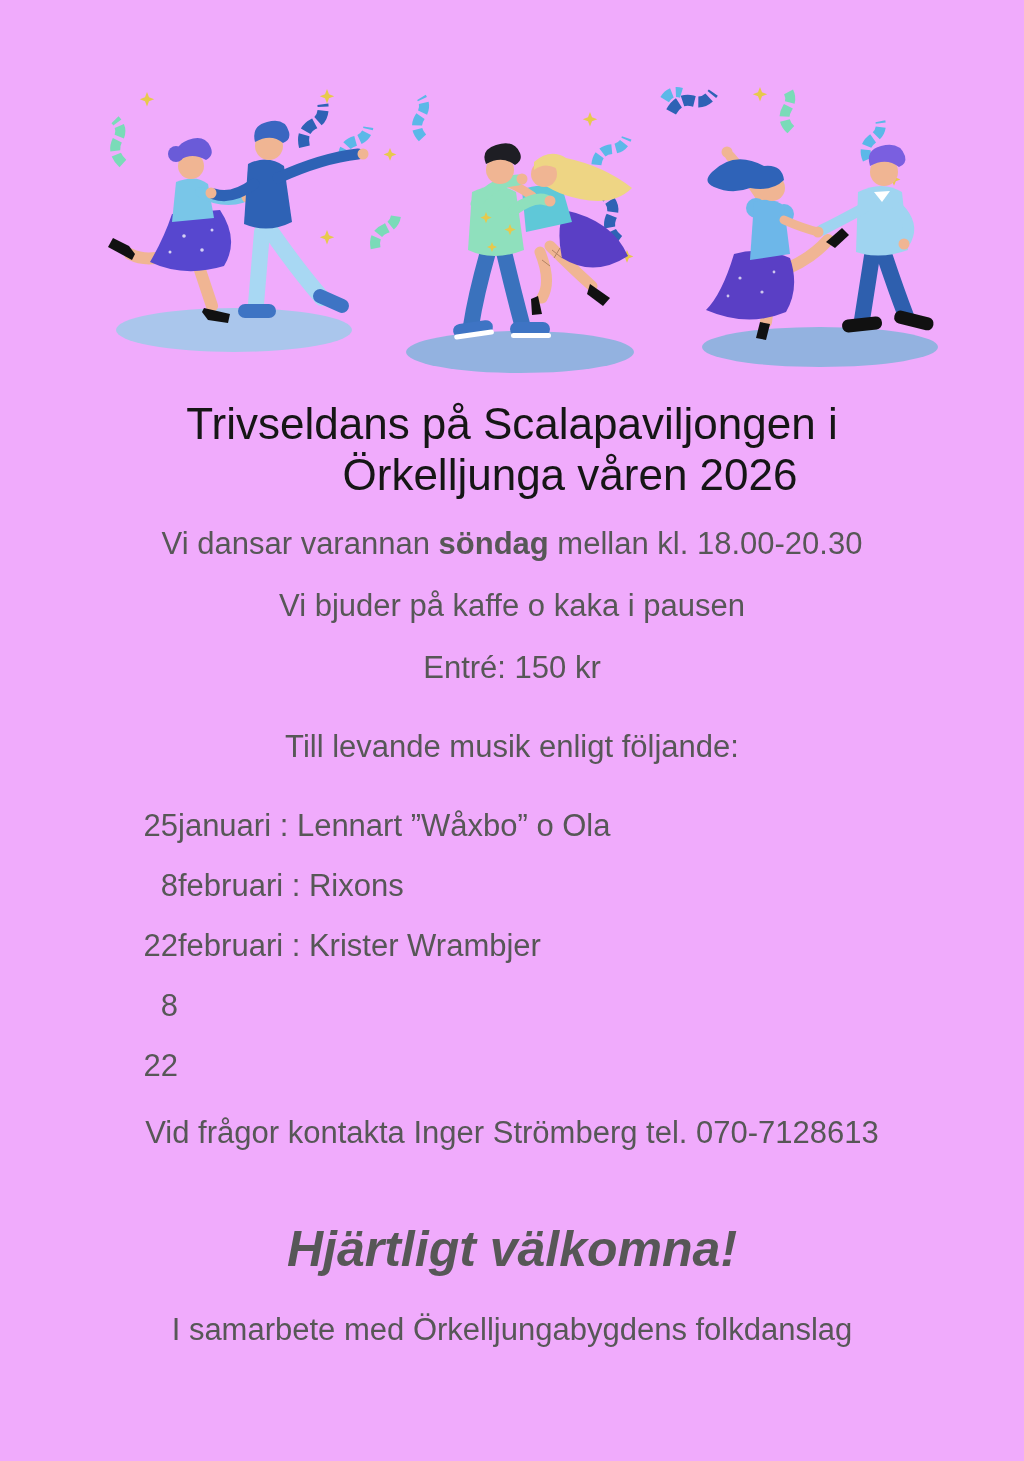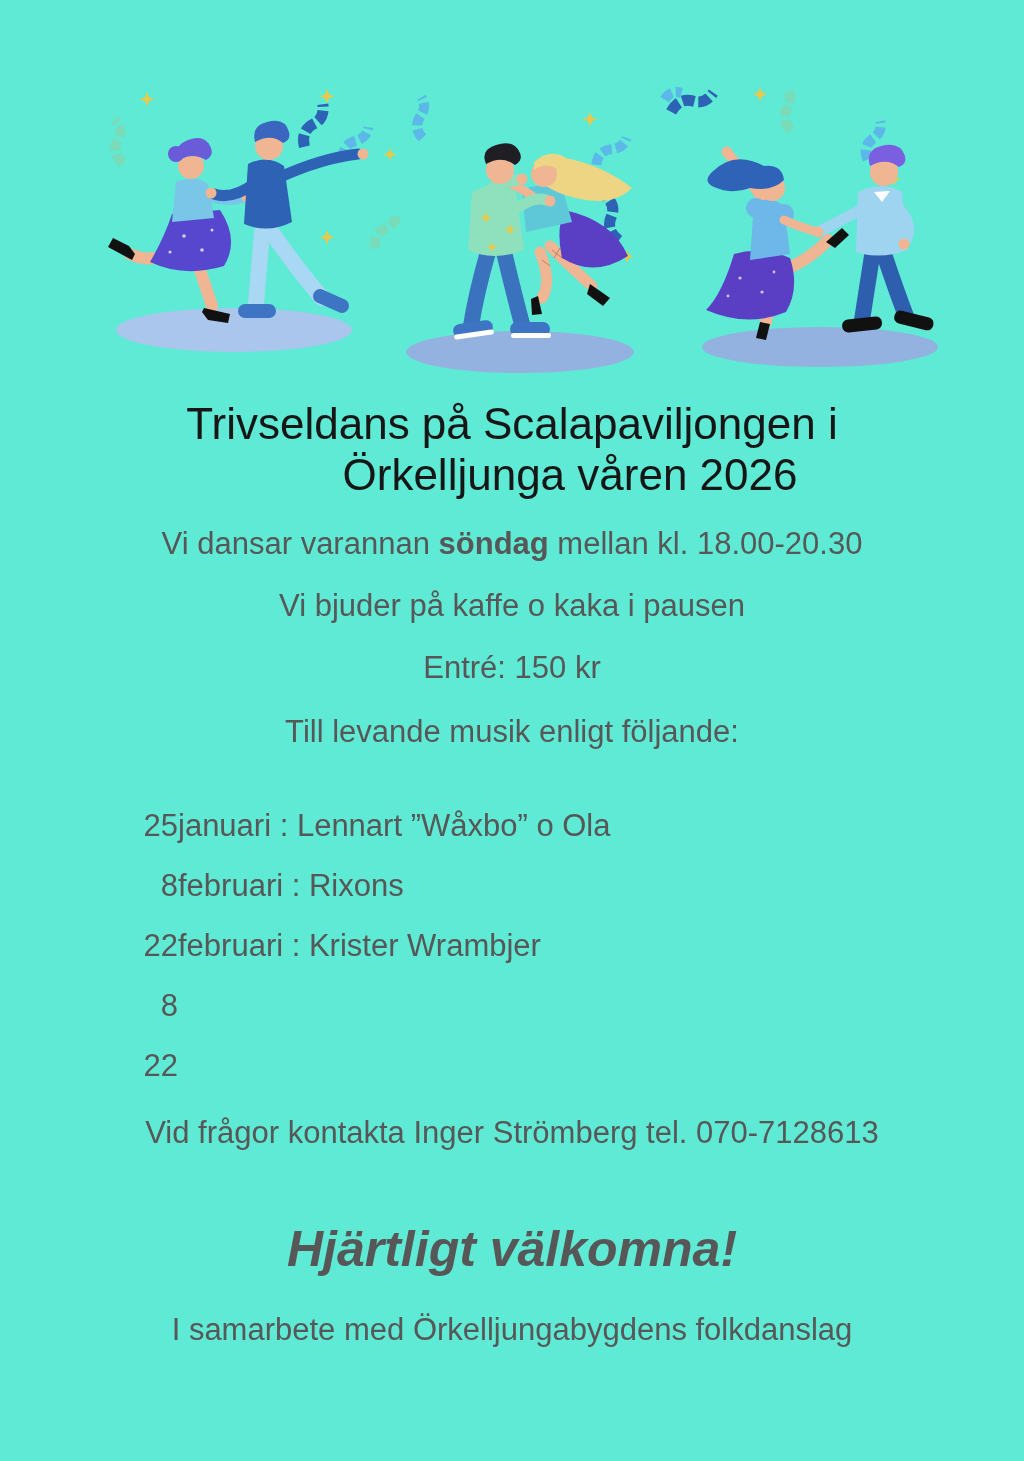--- a/index.html
+++ b/index.html
@@ -1,37 +1,37 @@
 <!DOCTYPE html>
 <html><head>
 <meta charset="utf-8">
 <style>
   html,body{margin:0;padding:0;}
   body{
     width:1024px;height:1461px;background:#ffffff;
     font-family:"Liberation Sans","DejaVu Sans",sans-serif;
     position:relative;overflow:hidden;
   }
-  .page{position:absolute;inset:0;background:#5eead4;}
+  .page{position:absolute;inset:0;background:#f0abfc;}
   .illustration{position:absolute;top:64px;left:72px;width:880px;height:312px;}
   .title{
     position:absolute;top:398px;left:0;right:0;
     text-align:center;color:#161616;
     font-size:44px;line-height:51px;font-weight:400;
   }
   .title .line2{position:relative;left:58px;}
   .body-line{
     position:absolute;left:0;right:0;text-align:center;
     color:#575757;font-size:31px;line-height:34px;
   }
   .intro{top:527px;}
   .intro b{font-weight:700;}
   .treat{top:589px;}
   .entry{top:651px;}
-  .music{top:715px;}
+  .music{top:730px;}
   .schedule{
     position:absolute;top:810px;left:140px;margin:0;padding:0;
     list-style:none;color:#575757;font-size:31px;line-height:31px;
   }
   .schedule li{display:flex;margin-bottom:29px;}
   .schedule .day{width:38px;text-align:right;flex:none;}
   .contact{top:1116px;}
   .welcome{
     position:absolute;top:1228px;left:0;right:0;text-align:center;
     color:#575757;font-size:50px;line-height:42px;

